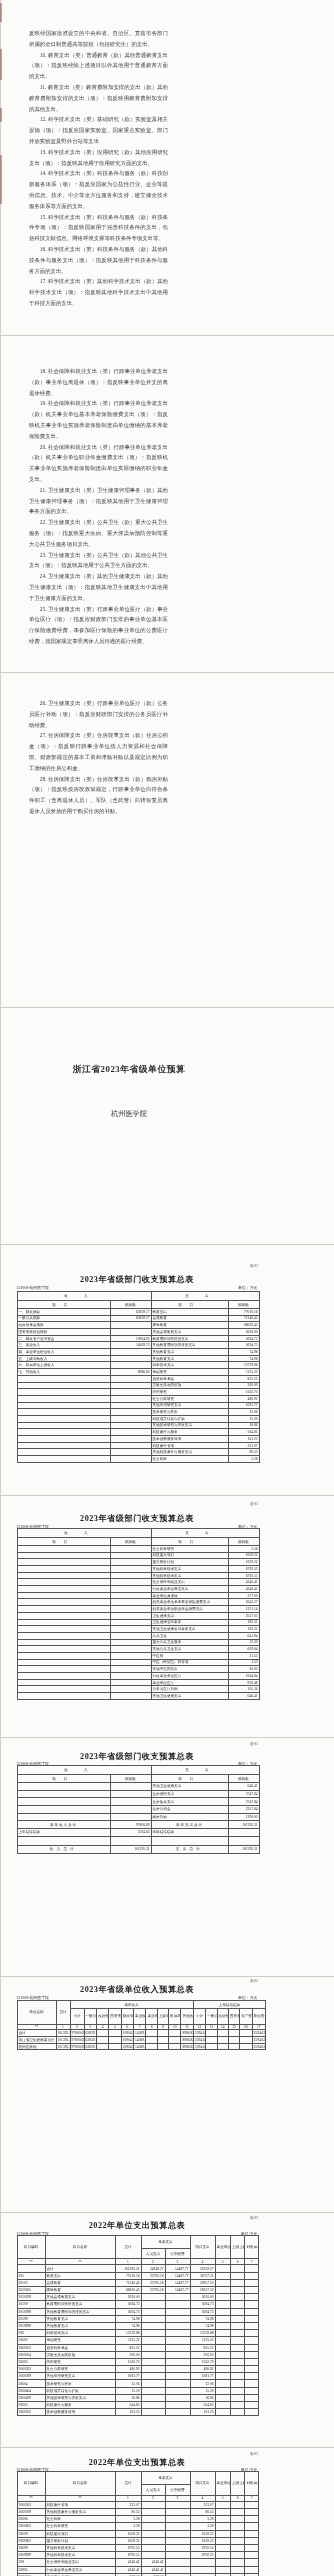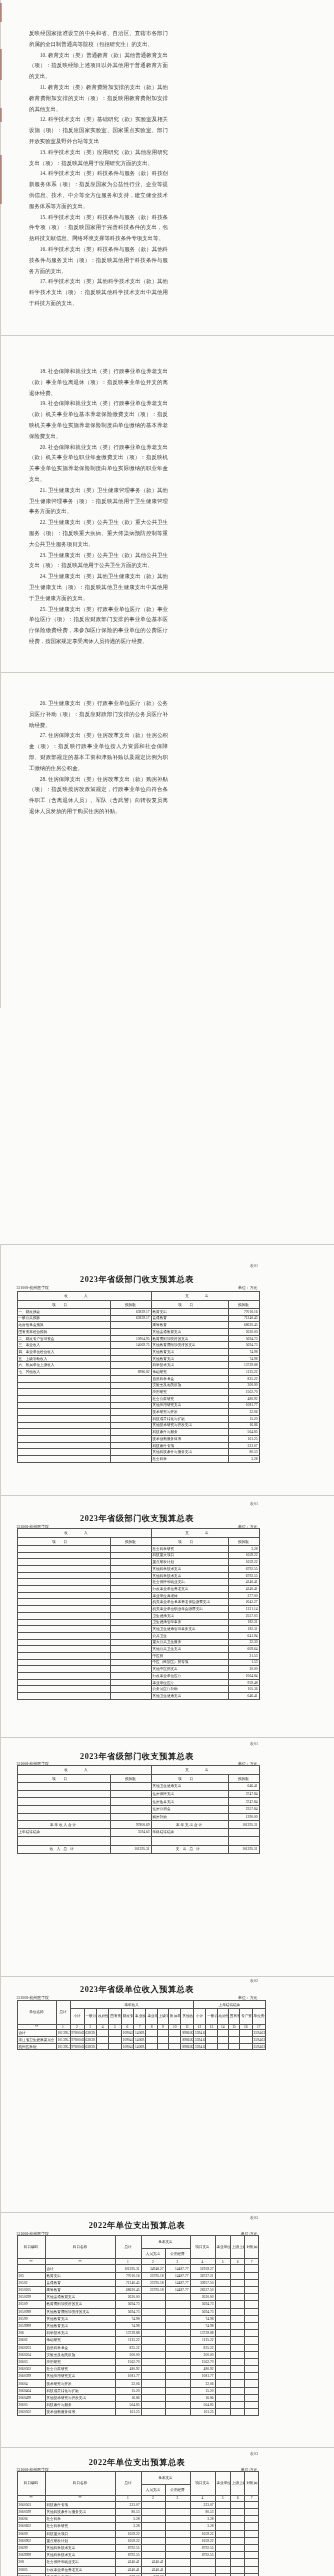--- a/index.html
+++ b/index.html
@@ -77,20 +77,25 @@
       </div>
     </div>
     <div class="page pb" style="top: 672px; height: 335px;">
       <div class="edge"></div>
       <div class="textcol" style="top: 25px;">
         <p class="para ind">26. 卫生健康支出（类）行政事业单位医疗（款）公务员医疗补助（项）：指反应财政部门安排的公务员医疗补助经费。</p>
         <p class="para ind">27. 住房保障支出（类）住房改革支出（款）住房公积金（项）：指反映行政事业单位按人力资源和社会保障部、财政部规定的基本工资和津贴补贴以及规定比例为职工缴纳的住房公积金。</p>
         <p class="para ind">28. 住房保障支出（类）住房改革支出（款）购房补贴（项）：指反映按房改政策规定，行政事业单位向符合条件职工（含离退休人员）、军队（含武警）向转役复员离退休人员发放的用于购买住房的补贴。</p>
       </div>
     </div>
+    <div class="page pb" style="top: 1007px; height: 237px;">
+      <div class="edge"></div>
+      <div class="cover-title" style="top: 56px;">浙江省2023年省级单位预算</div>
+      <div class="cover-sub" style="top: 101px;">杭州医学院</div>
+    </div>
     <div class="page pb" style="top: 1244px; height: 251px;">
       <div class="edge"></div>
       <div class="marker" style="top: 17.5px;">表01</div>
       <div class="t-title" style="top: 29px;">2023年省级部门收支预算总表</div>
       <div class="orgrow" style="top: 40px;">
         <span>321008-杭州医学院</span>
         <span>单位：万元</span>
       </div>
       <table class="tbl" style="top: 46px;">
         <colgroup>

